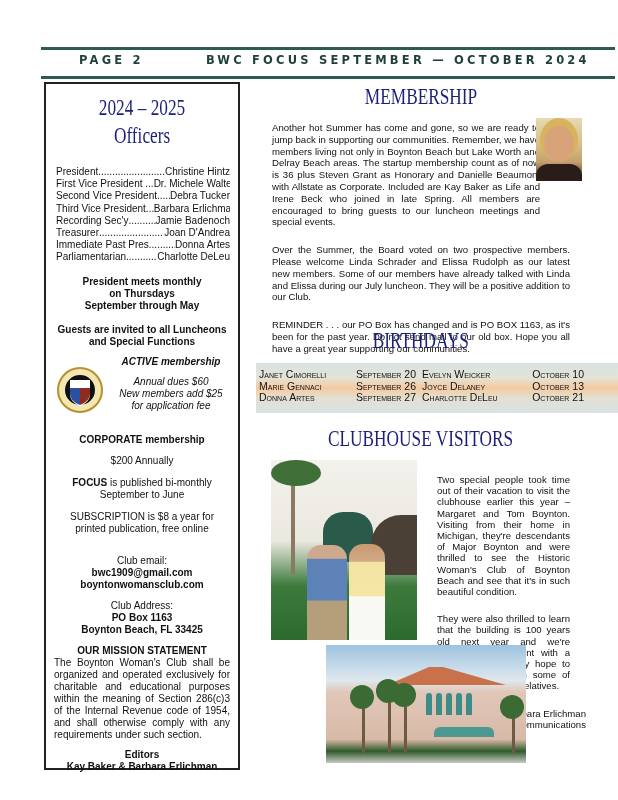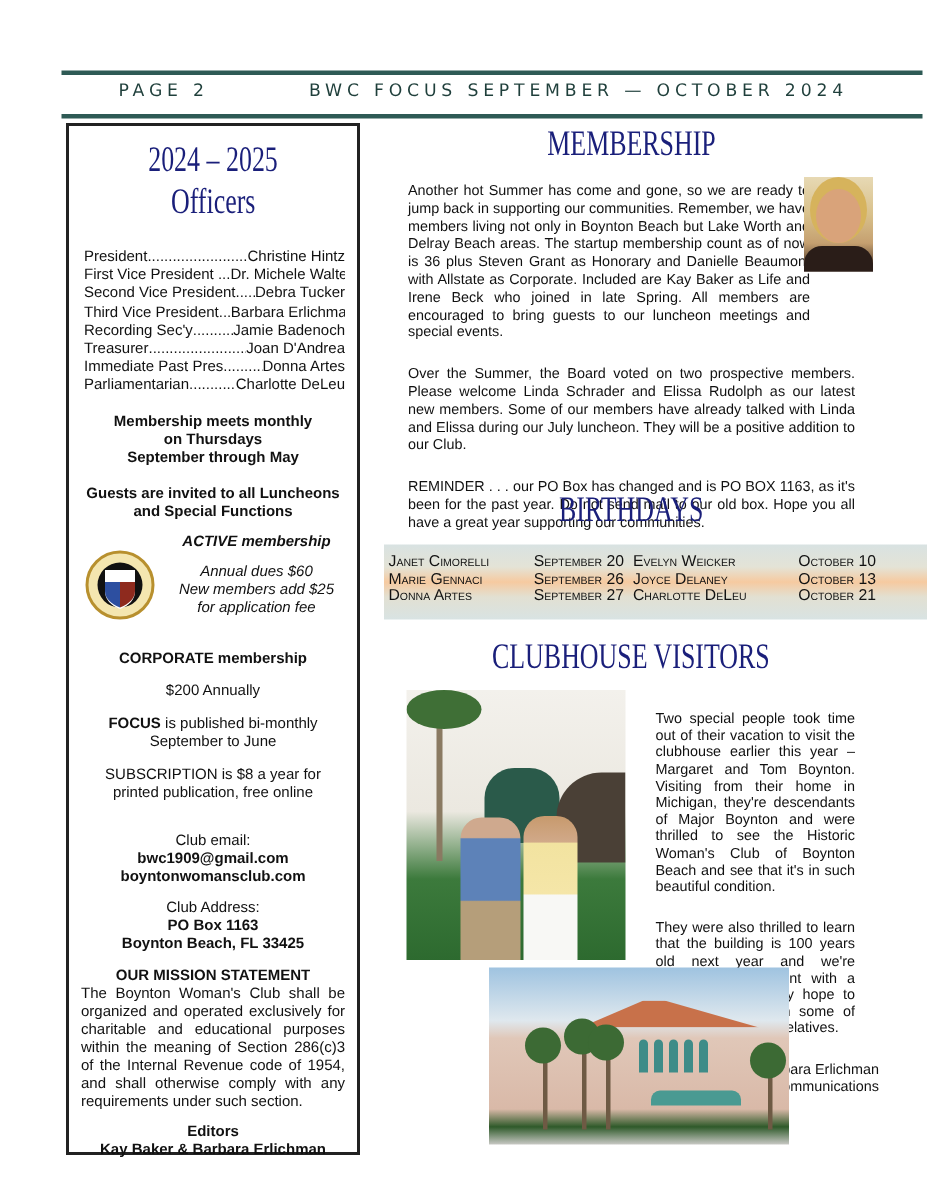--- a/index.html
+++ b/index.html
@@ -1,20 +1,20 @@
 <!DOCTYPE html>
 <html><head>
 <meta charset="utf-8">
 <style>
   html, body { margin:0; padding:0; background:#ffffff; }
   body { width:618px; height:800px; position:relative; overflow:hidden; font-family:"Liberation Sans", sans-serif; color:#111; }
   .rule { position:absolute; left:41px; width:574px; height:3px; background:#2e5a55; }
   .rule.top { top:47px; }
   .rule.bottom { top:76px; }
-  .header { position:absolute; top:53px; left:41px; width:574px; height:20px; font-family:"DejaVu Sans", sans-serif; font-weight:normal; font-size:11.5px; letter-spacing:3.2px; color:#1f3f3b; }
+  .header { position:absolute; top:53px; left:41px; width:574px; height:20px; font-family:"DejaVu Sans", sans-serif; font-weight:bold; font-size:11.5px; letter-spacing:3.2px; color:#1f3f3b; }
   .header .page { position:absolute; left:38px; top:0; }
   .header .issue { position:absolute; left:165px; top:0; }
 
   .sidebar { position:absolute; left:44px; top:82px; width:196px; height:688px; border:2px solid #222; box-sizing:border-box; text-align:center; font-size:10px; line-height:12px; }
   .serif-title { font-family:"Liberation Serif", serif; color:#1a1f7a; transform:scaleX(0.72); display:inline-block; }
   .sb-year { font-size:24px; margin-top:10px; line-height:26px; }
   .sb-officers { font-size:24px; line-height:26px; margin-top:2px; }
   .officers { text-align:left; margin:18px 8px 0 10px; font-size:10px; line-height:12.2px; }
   .officer { display:flex; white-space:nowrap; overflow:hidden; }
   .officer .role { flex:none; }
@@ -109,21 +109,21 @@
         <span class="name">Donna Artes</span>
       </div>
     <div class="officer">
         <span class="role">Parliamentarian </span>
         <span class="dots"></span>
         <span class="name">Charlotte DeLeu</span>
       </div>
   </div>
 
   <div class="sb-block b">
-    <div>Membership meets monthly</div>
+    <div>President meets monthly</div>
     <div>on Thursdays</div>
     <div>September through May</div>
   </div>
 
   <div class="sb-block b">
     <div>Guests are invited to all Luncheons</div>
     <div>and Special Functions</div>
   </div>
 
   <div class="active-row">

